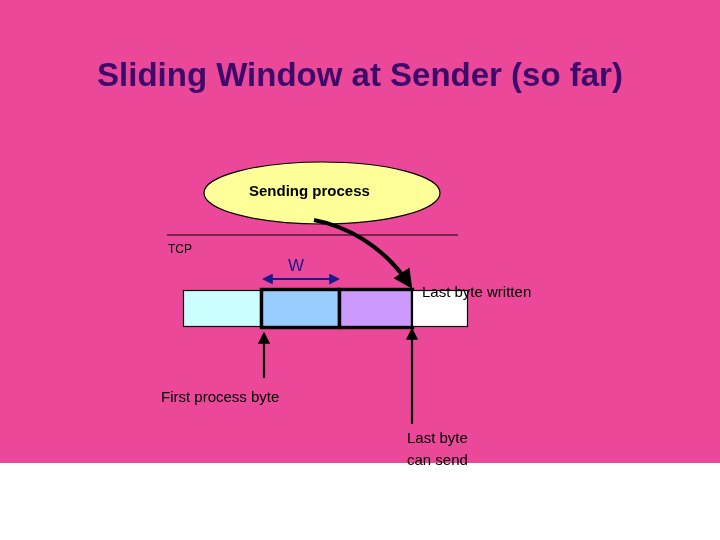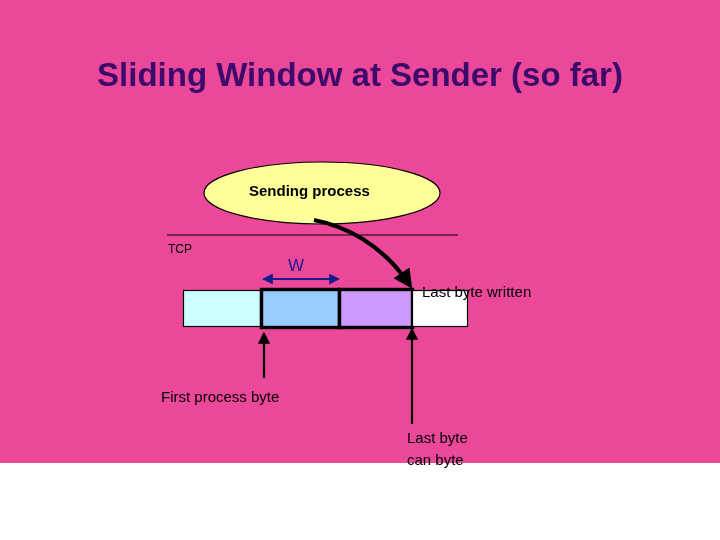--- a/index.html
+++ b/index.html
@@ -145,17 +145,17 @@
     <div class="lbl" id="tcp-label">TCP</div>
 
     <div class="lbl" id="w-label">W</div>
 
     <div class="lbl" id="last-byte-written-label">Last byte written</div>
 
     <div class="lbl" id="first-unacked-label">First process byte</div>
 
     <div class="lbl" id="last-byte-can-send-label">
       <span>Last byte</span>
-      <span>can byte</span>
+      <span>can send</span>
     </div>
 
   </div>
 </div>
 
 </body></html>

